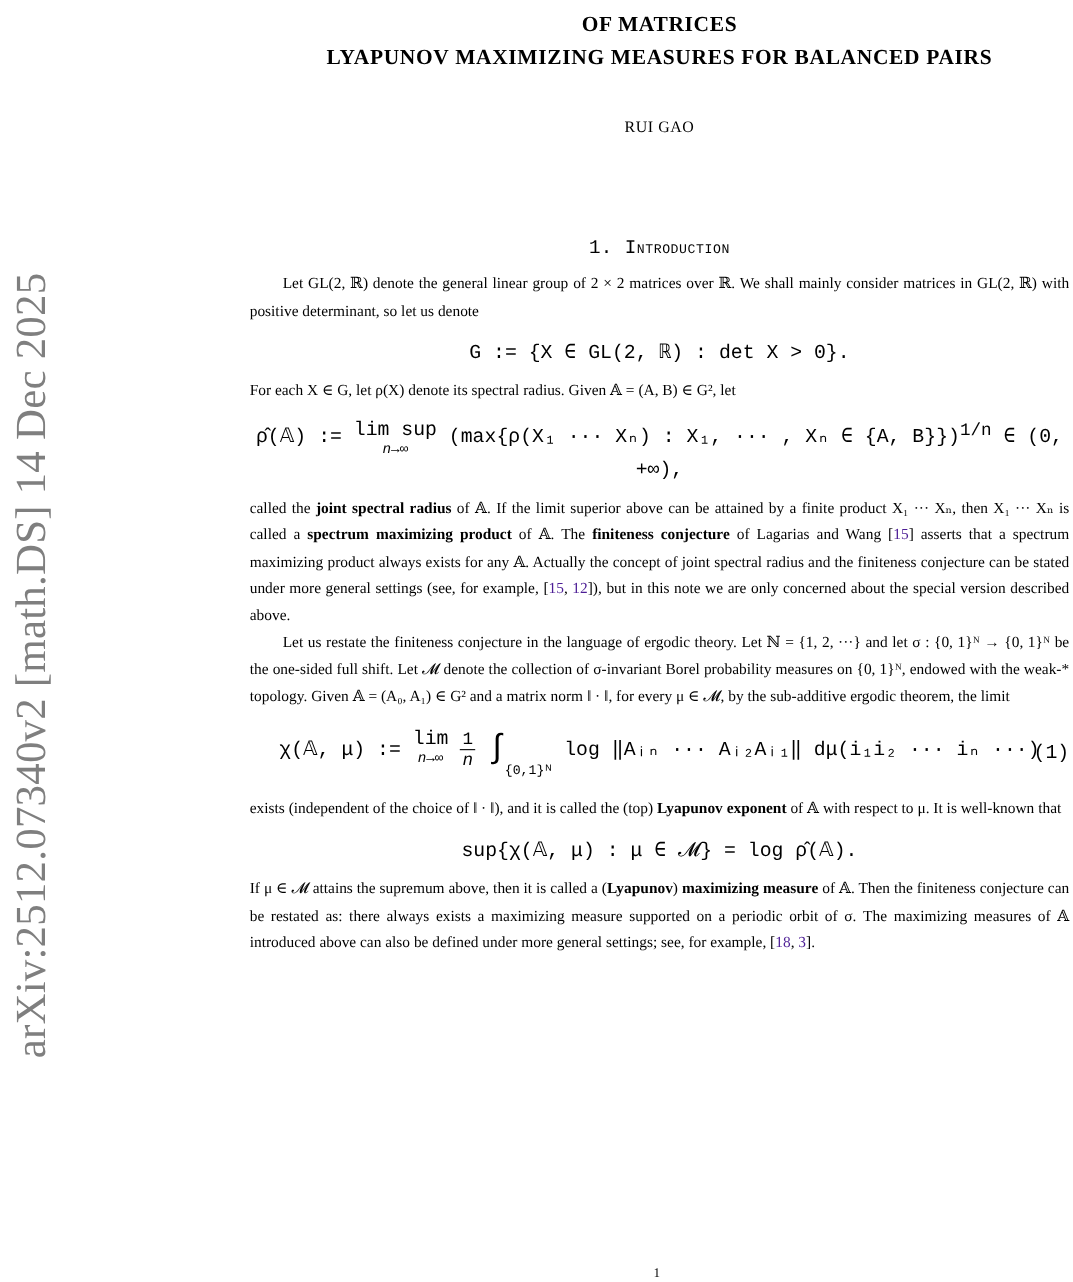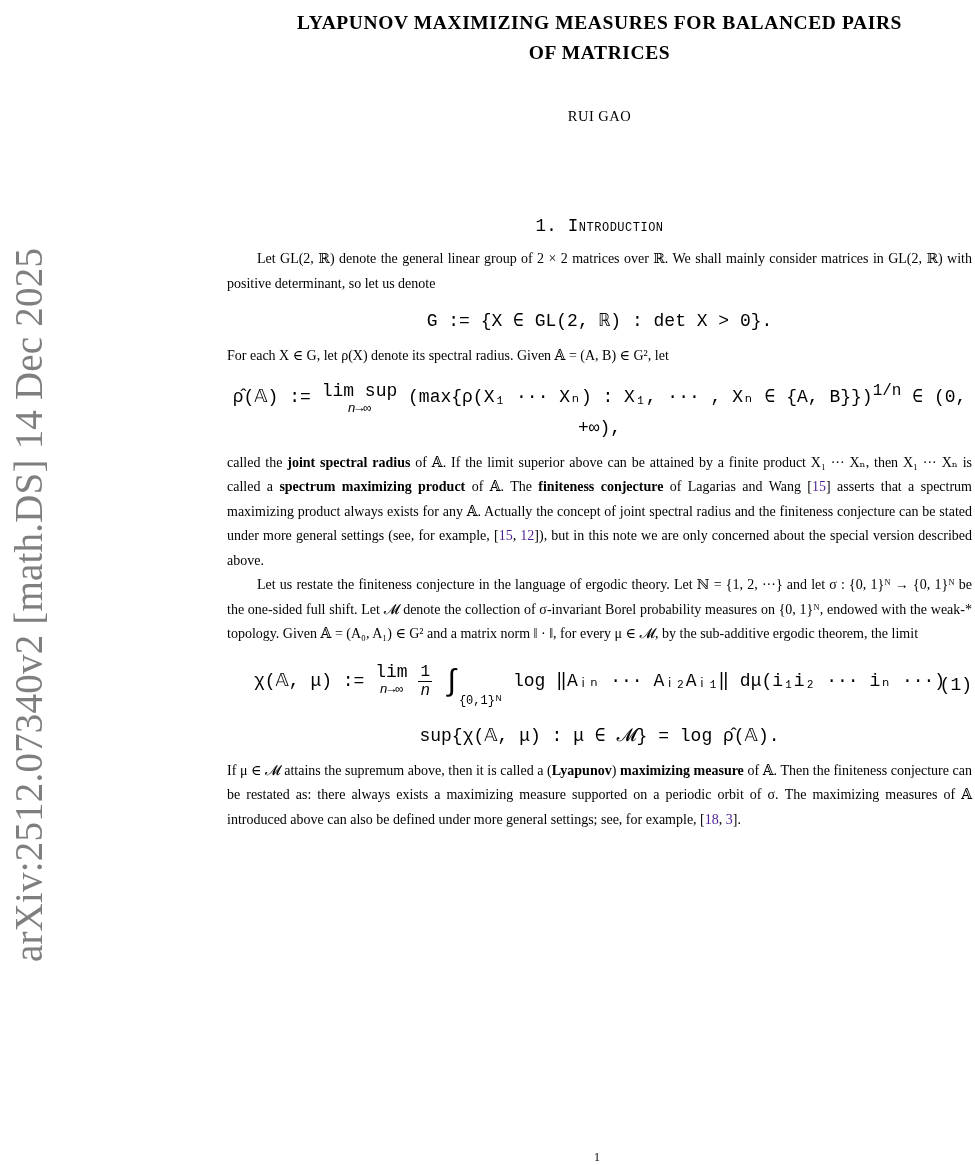--- a/index.html
+++ b/index.html
@@ -65,22 +65,22 @@
 </style>
 </head>
 <body>
 
 <div class="sidebar-stamp">
   <span>arXiv:2512.07340v2  [math.DS]  14 Dec 2025</span>
 </div>
 
 <div class="page">
   <div class="title">
+    <div>OF MATRICES</div>
     <div>LYAPUNOV MAXIMIZING MEASURES FOR BALANCED PAIRS</div>
-    <div>OF MATRICES</div>
   </div>
 
   <div class="author">RUI GAO</div>
 
 
   <div class="section-head">
     <span>1.</span>
     <span class="sc">Introduction</span>
   </div>
 
@@ -98,19 +98,20 @@
 
   <p class="indent">Let us restate the finiteness conjecture in the language of ergodic theory. Let ℕ = {1, 2, ···} and let σ : {0, 1}ᴺ → {0, 1}ᴺ be the one-sided full shift. Let 𝓜 denote the collection of σ-invariant Borel probability measures on {0, 1}ᴺ, endowed with the weak-* topology. Given 𝔸 = (A₀, A₁) ∈ G² and a matrix norm ‖ · ‖, for every μ ∈ 𝓜, by the sub-additive ergodic theorem, the limit</p>
 
   <div class="display" style="margin-top:16px;margin-bottom:16px;">
     <span>χ(𝔸, μ) := </span><span class="limsup"><span>lim</span><span class="sub">n→∞</span></span>
     <span class="frac"><span class="num">1</span><span class="den">n</span></span>
     <span class="integral">∫</span><span class="intsub">{0,1}ᴺ</span><span> log ‖Aᵢₙ ··· Aᵢ₂Aᵢ₁‖ dμ(i₁i₂ ··· iₙ ···)</span>
     <span class="eqno" style="top:12px;">(1)</span>
   </div>
 
+  <p><span>exists (independent of the choice of ‖ · ‖), and it is called the (top) </span><span class="b">Lyapunov exponent</span><span> of 𝔸 with respect to μ. It is well-known that</span></p>
 
   <div class="display">sup{χ(𝔸, μ) : μ ∈ 𝓜} = log ρ̂(𝔸).</div>
 
   <p><span>If μ ∈ 𝓜 attains the supremum above, then it is called a (</span><span class="b">Lyapunov</span><span>) </span><span class="b">maximizing measure</span><span> of 𝔸. Then the finiteness conjecture can be restated as: there always exists a maximizing measure supported on a periodic orbit of σ. The maximizing measures of 𝔸 introduced above can also be defined under more general settings; see, for example, [</span><a class="ref-green">18</a><span>, </span><a class="ref-green">3</a><span>].</span></p>
 </div>
 
 <div class="pagenum">1</div>
 
 </body></html>

